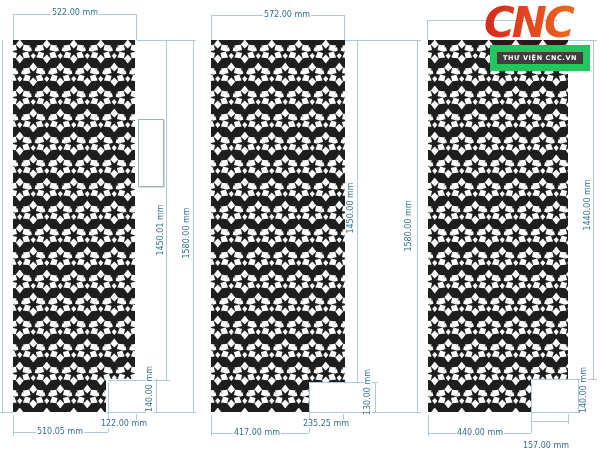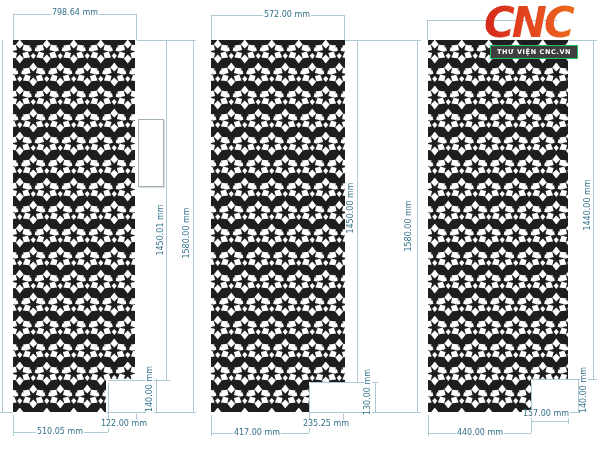--- a/index.html
+++ b/index.html
@@ -13,21 +13,21 @@
          padding:0 1px;white-space:nowrap;transform:translate(-50%,-50%);z-index:4;}
   .dtext.vert{transform:translate(-50%,-50%) rotate(-90deg);}
   .watermark{position:absolute;left:310px;top:424px;transform:translate(-50%,-50%);
              font-size:30px;font-weight:bold;color:#d4d4d4;-webkit-text-stroke:1.2px #8f8f8f;
              letter-spacing:1px;z-index:5;white-space:nowrap;opacity:.92;}
   .logo{position:absolute;left:484px;top:2px;width:116px;z-index:6;}
   .logo-text{font-size:42px;font-weight:700;font-style:italic;letter-spacing:-3px;line-height:1;
              background:linear-gradient(90deg,#d6281c 0%,#e8541f 55%,#f08118 100%);
              -webkit-background-clip:text;background-clip:text;color:transparent;
              -webkit-text-fill-color:transparent;}
-  .logo-banner{position:absolute;left:6px;top:43px;background:#3f3f3f;border:1px solid #22c55e;
+  .logo-banner{position:absolute;left:6px;top:43px;background:#3f3f3f;border:7px solid #22c55e;
                color:#fff;font-size:6.5px;font-weight:bold;letter-spacing:.6px;
                padding:2px 6px;white-space:nowrap;}
 </style>
 </head>
 <body>
 
 <div class="canvas">
 
   <svg width="0" height="0" style="position:absolute" aria-hidden="true">
     <defs>
@@ -123,39 +123,39 @@
       <line x1="578" y1="379" x2="578" y2="412"></line>
 
       <line x1="428" y1="433" x2="531" y2="433"></line>
       <line x1="428" y1="415" x2="428" y2="436"></line>
       <line x1="531" y1="383" x2="531" y2="433"></line>
       <line x1="531" y1="421" x2="568" y2="421"></line>
       <line x1="568" y1="414" x2="568" y2="424"></line>
     </g>
   </svg>
 
-  <div class="dtext" style="left:75px;top:13px">798.64 mm</div>
+  <div class="dtext" style="left:75px;top:13px">522.00 mm</div>
   <div class="dtext" style="left:287px;top:15px">572.00 mm</div>
 
   <div class="dtext vert" style="left:161px;top:230px">1450.01 mm</div>
   <div class="dtext vert" style="left:187px;top:233px">1580.00 mm</div>
   <div class="dtext vert" style="left:351px;top:208px">1450.00 mm</div>
   <div class="dtext vert" style="left:409px;top:226px">1580.00 mm</div>
   <div class="dtext vert" style="left:588px;top:205px">1440.00 mm</div>
 
   <div class="dtext" style="left:60px;top:432px">510.05 mm</div>
   <div class="dtext" style="left:124px;top:424px">122.00 mm</div>
   <div class="dtext vert" style="left:150px;top:389px">140.00 mm</div>
 
   <div class="dtext" style="left:257px;top:433px">417.00 mm</div>
   <div class="dtext" style="left:326px;top:424px">235.25 mm</div>
   <div class="dtext vert" style="left:368px;top:392px">130.00 mm</div>
 
   <div class="dtext" style="left:480px;top:433px">440.00 mm</div>
-  <div class="dtext" style="left:546px;top:414px">157.00 mm</div>
+  <div class="dtext" style="left:546px;top:446px">157.00 mm</div>
   <div class="dtext vert" style="left:584px;top:390px">140.00 mm</div>
 
 
   <div class="logo">
     <div class="logo-text">CNC</div>
     <div class="logo-banner">THƯ VIỆN CNC.VN</div>
   </div>
 
 </div>
 

